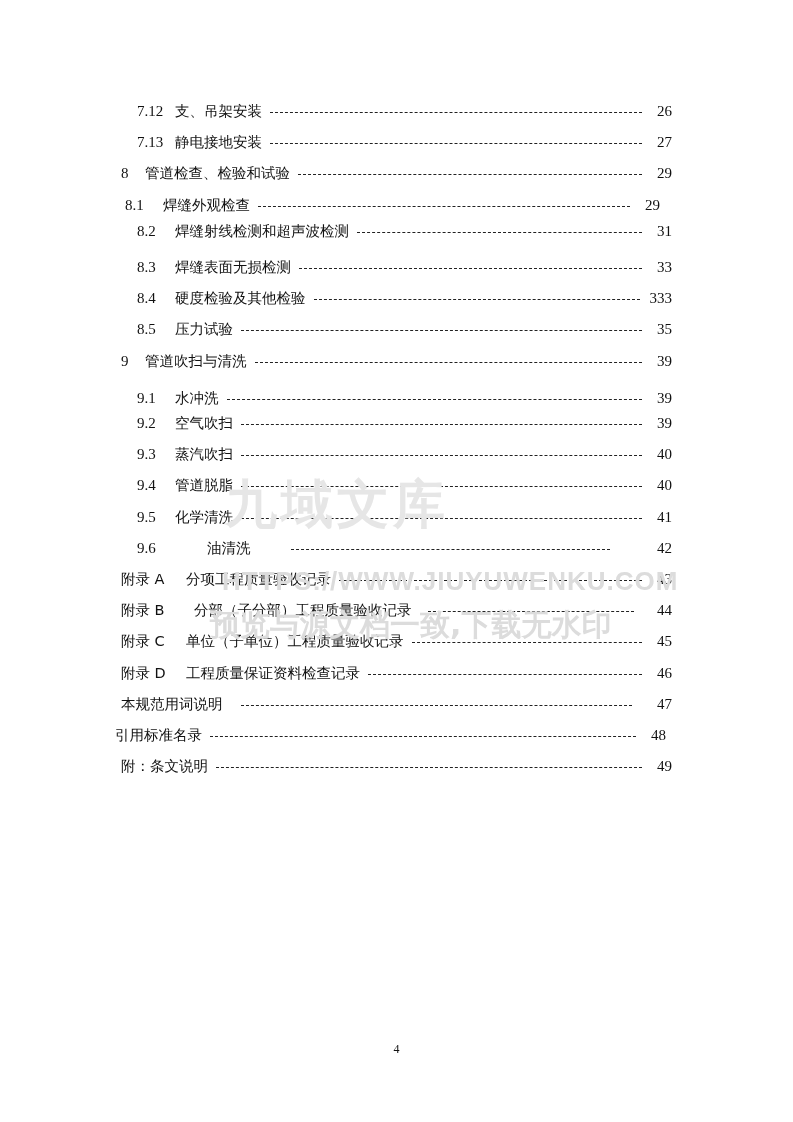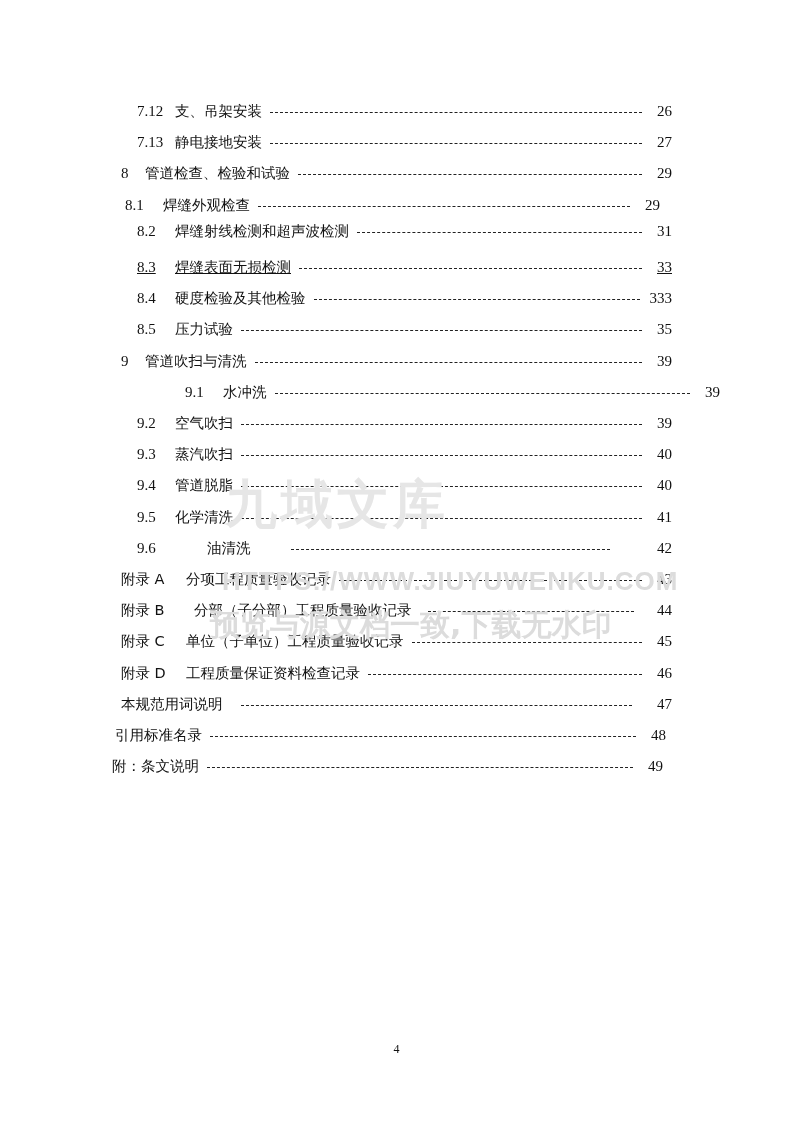--- a/index.html
+++ b/index.html
@@ -47,21 +47,21 @@
         <span class="label">焊缝外观检查</span>
         <span class="leader"></span>
         <span class="page-no">29</span>
       </div>
       <div class="row" style="top: 120px; left: 137px; width: 535px;">
         <span class="num" style="display: inline-block; width: 38px;">8.2</span>
         <span class="label">焊缝射线检测和超声波检测</span>
         <span class="leader"></span>
         <span class="page-no">31</span>
       </div>
-      <div class="row" style="top: 156px; left: 137px; width: 535px; text-decoration: underline;">
+      <div class="row" style="top: 156px; left: 137px; width: 535px;">
         <span class="num" style="display: inline-block; width: 38px;">8.3</span>
         <span class="label">焊缝表面无损检测</span>
         <span class="leader"></span>
         <span class="page-no">33</span>
       </div>
       <div class="row" style="top: 187.2px; left: 137px; width: 535px;">
         <span class="num" style="display: inline-block; width: 38px;">8.4</span>
         <span class="label">硬度检验及其他检验</span>
         <span class="leader"></span>
         <span class="page-no">333</span>
@@ -71,21 +71,21 @@
         <span class="label">压力试验</span>
         <span class="leader"></span>
         <span class="page-no">35</span>
       </div>
       <div class="row" style="top: 249.6px; left: 121px; width: 551px;">
         <span class="num" style="display: inline-block; width: 24px;">9</span>
         <span class="label">管道吹扫与清洗</span>
         <span class="leader"></span>
         <span class="page-no">39</span>
       </div>
-      <div class="row" style="top: 281px; left: 137px; width: 535px; margin-left: 48px;">
+      <div class="row" style="top: 287px; left: 137px; width: 535px;">
         <span class="num" style="display: inline-block; width: 38px;">9.1</span>
         <span class="label">水冲洗</span>
         <span class="leader"></span>
         <span class="page-no">39</span>
       </div>
       <div class="row" style="top: 312px; left: 137px; width: 535px;">
         <span class="num" style="display: inline-block; width: 38px;">9.2</span>
         <span class="label">空气吹扫</span>
         <span class="leader"></span>
         <span class="page-no">39</span>
@@ -141,21 +141,21 @@
       <div class="row" style="top: 592.8px; left: 121px; width: 551px; gap: 10px;">
         <span class="label">本规范用词说明</span>
         <span class="leader"></span>
         <span class="page-no">47</span>
       </div>
       <div class="row" style="top: 624px; left: 115px; width: 551px;">
         <span class="label">引用标准名录</span>
         <span class="leader"></span>
         <span class="page-no">48</span>
       </div>
-      <div class="row" style="top: 655.2px; left: 112px; width: 551px;">
+      <div class="row" style="top: 655.2px; left: 121px; width: 551px;">
         <span class="label">附：条文说明</span>
         <span class="leader"></span>
         <span class="page-no">49</span>
       </div>
     </div>
 
   <div class="watermark wm-big">九域文库</div>
   <div class="watermark wm-sub">预览与源文档一致,下载无水印</div>
   <div class="watermark wm-url">HTTPS://WWW.JIUYUWENKU.COM</div>
 

